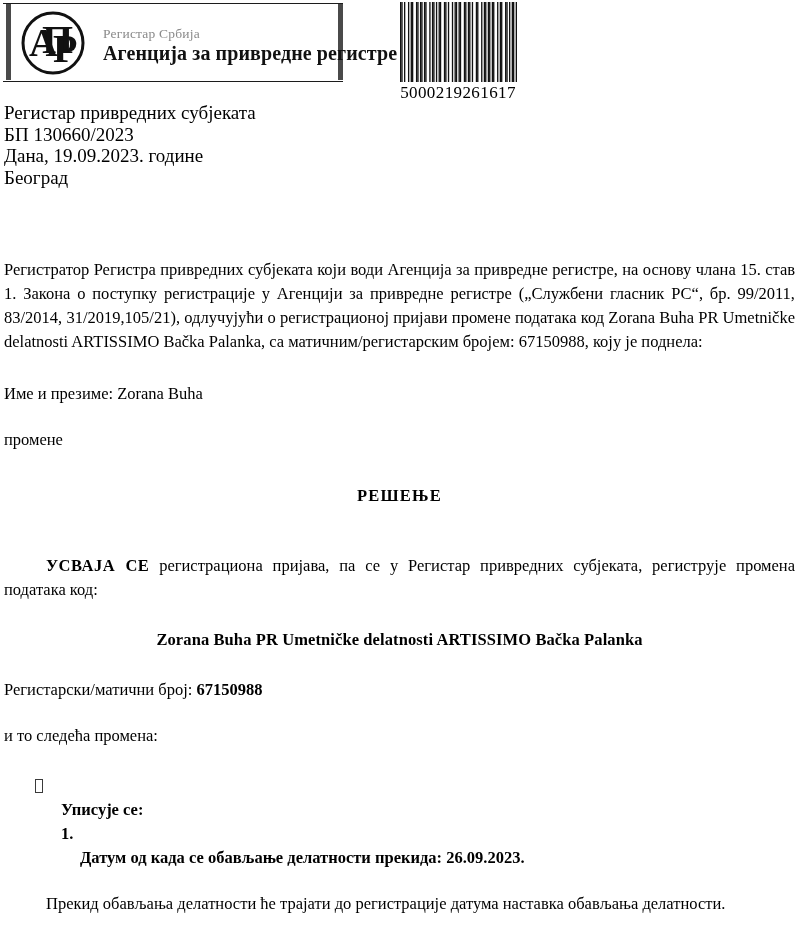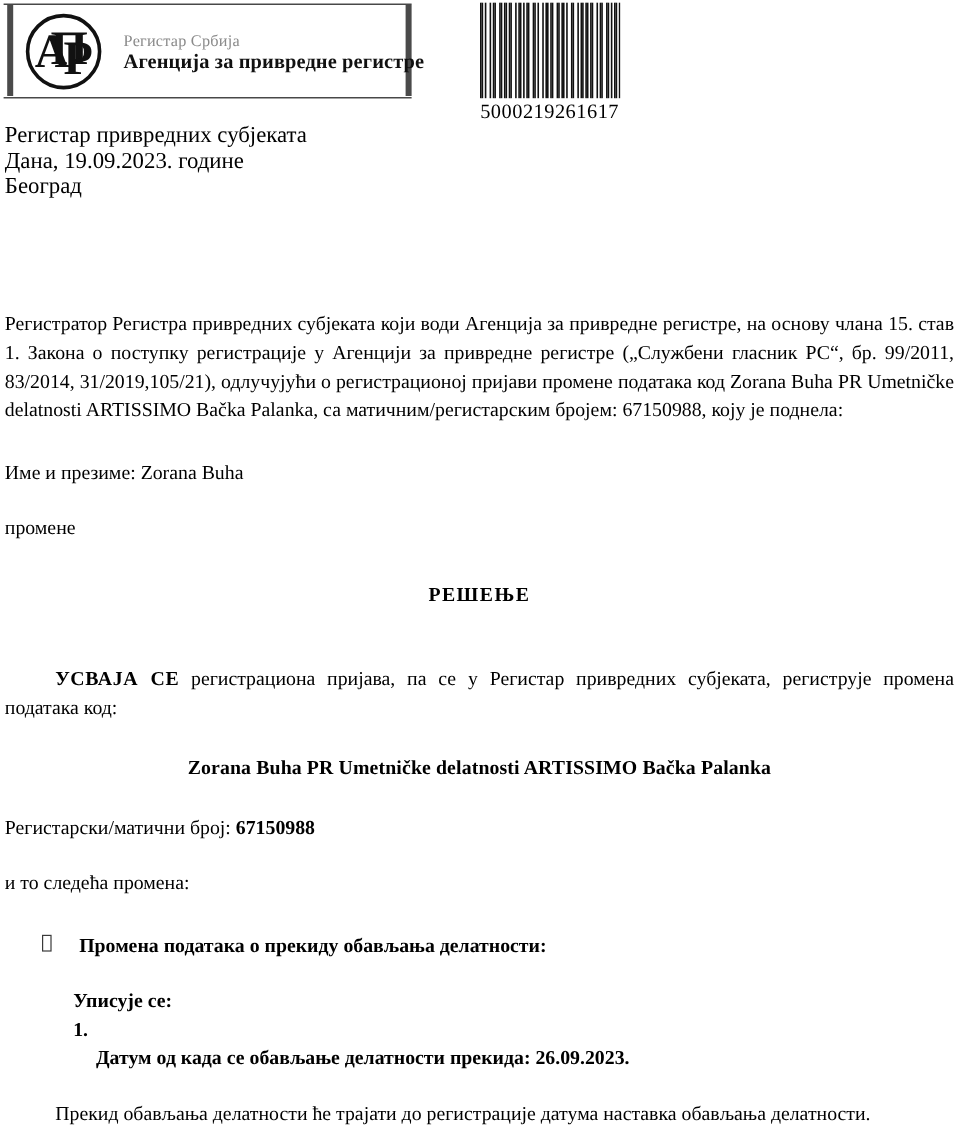--- a/index.html
+++ b/index.html
@@ -71,21 +71,21 @@
   }
   .lh-line1 {
     font-family: "Liberation Serif", "DejaVu Serif", serif;
     font-size: 13.5px;
     color: #8a8a8a;
     letter-spacing: 0.2px;
     white-space: nowrap;
   }
   .lh-line2 {
     font-family: "Liberation Serif", "DejaVu Serif", serif;
-    font-size: 17px;
+    font-size: 20px;
     font-weight: bold;
     color: #111;
     letter-spacing: 0.1px;
     white-space: nowrap;
   }
 
   
   .barcode-wrap {
     position: absolute;
     left: 393px;
@@ -269,20 +269,21 @@
           <rect x="111.682" y="0" width="1.330" height="80" fill="#111"></rect>
           <rect x="113.011" y="0" width="1.330" height="80" fill="#111"></rect>
           <rect x="115.670" y="0" width="1.330" height="80" fill="#111"></rect>
         </svg>
       <div class="barcode-num">5000219261617</div>
     </div>
   </div>
 
   <div class="meta">
     <div>Регистар привредних субјеката</div>
+    <div>БП 130660/2023</div>
     <div>Дана, 19.09.2023. године</div>
     <div>Београд</div>
   </div>
 
   <div class="body-area">
 
     <p class="just">Регистратор Регистра привредних субјеката који води Агенција за привредне регистре, на основу члана 15. став 1. Закона о поступку регистрације у Агенцији за привредне регистре („Службени гласник РС“, бр. 99/2011, 83/2014, 31/2019,105/21), одлучујући о регистрационој пријави промене података код Zorana Buha PR Umetničke delatnosti ARTISSIMO Bačka Palanka, са матичним/регистарским бројем: 67150988, коју је поднела:</p>
 
     <div class="spacer-lg"></div>
 
@@ -308,21 +309,21 @@
     <div class="spacer-md"></div>
 
     <p class="line-plain"><span>Регистарски/матични број: </span><b>67150988</b></p>
 
     <div class="spacer-md"></div>
 
     <p class="line-plain">и то следећа промена:</p>
 
     <div class="spacer-lg"></div>
 
-    <p class="bullet-row"><span class="tofu"></span><span>Промена података о прекиду обављања делатности:</span></p>
+    <p class="bullet-row"><span class="tofu"></span></p>
 
     <div class="spacer-md"></div>
 
     <p class="sub-block">Уписује се:</p>
     <p class="sub-block"><span class="num">1.</span></p>
     <p class="sub-block"><span class="datum">Датум од када се обављање делатности прекида: 26.09.2023.</span></p>
 
     <div class="spacer-md"></div>
 
     <p class="just indent">Прекид обављања делатности ће трајати до регистрације датума наставка обављања делатности.</p>

